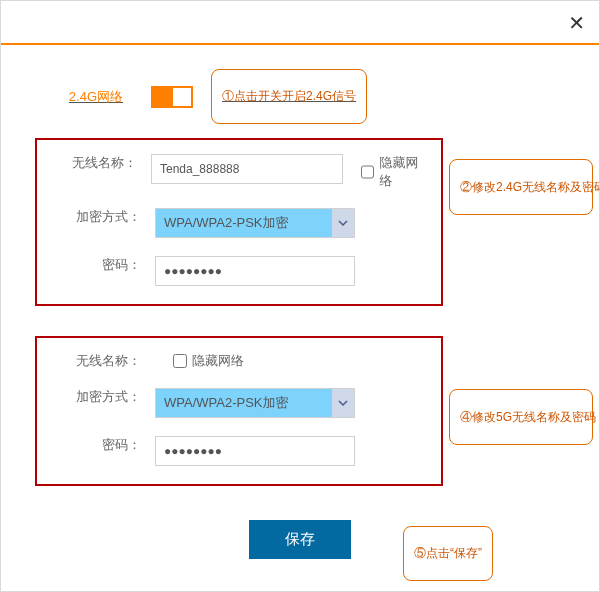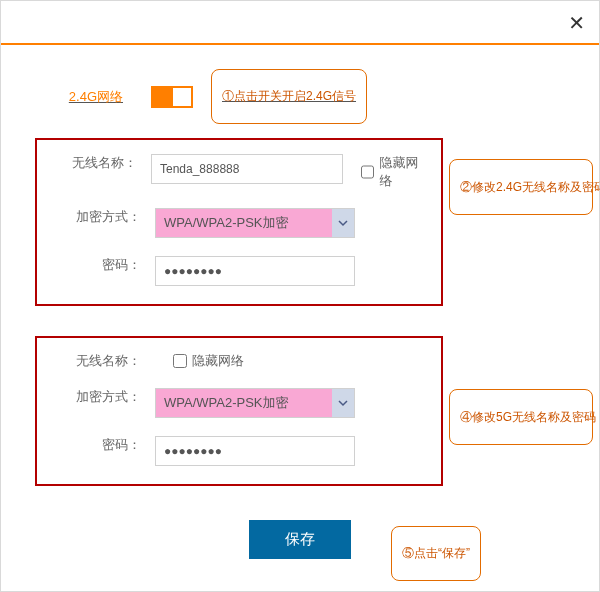--- a/index.html
+++ b/index.html
@@ -13,30 +13,30 @@
   .sec-title { color: #ff7f00; width: 72px; text-align: right; margin-right: 28px; font-size: 13px; }
   .toggle { width: 42px; height: 22px; background: #ff7f00; position: relative; cursor: pointer; }
   .toggle .knob { position: absolute; top: 2px; right: 2px; width: 18px; height: 18px; background: #fff; }
   .callout { border: 1px solid #e26b00; border-radius: 8px; padding: 18px 10px; color: #cc5500; font-size: 12px; margin-left: 18px; white-space: nowrap; background: #fff; }
   .callout.side { position: absolute; right: 6px; }
   .formbox { border: 2px solid #b30000; padding: 14px 12px 18px 12px; margin-left: 18px; width: 408px; position: relative; }
   .row { display: flex; align-items: flex-start; margin-bottom: 18px; }
   .row:last-child { margin-bottom: 0; }
   .lbl { width: 92px; text-align: right; color: #666; font-size: 13px; margin-right: 14px; }
   .inp { width: 200px; height: 30px; border: 1px solid #d0d0d0; padding: 0 8px; font-family: inherit; font-size: 12px; color: #555; }
-  .sel { width: 200px; height: 30px; border: 1px solid #d0d0d0; position: relative; display: flex; align-items: center; padding: 0 8px; background: #f9a8d4; font-size: 13px; color: #555; cursor: pointer; }
+  .sel { width: 200px; height: 30px; border: 1px solid #d0d0d0; position: relative; display: flex; align-items: center; padding: 0 8px; background: #7dd3fc; font-size: 13px; color: #555; cursor: pointer; }
   .sel .arrow { position: absolute; right: 0; top: 0; width: 22px; height: 28px; background: #cfd8e8; display: flex; align-items: center; justify-content: center; }
   .sel .arrow svg { width: 10px; height: 10px; }
   .chk { margin-left: 18px; display: flex; align-items: center; color: #666; font-size: 13px; }
   .chk input { margin-right: 5px; width: 14px; height: 14px; }
   .sidecall24 { top: 158px; width: 144px; text-align: center; line-height: 1.5; }
   .sidecall5 { top: 388px; width: 144px; text-align: center; line-height: 1.5; }
   .savebar { text-align: center; margin-top: 34px; position: relative; }
   .savebtn { display: inline-block; background: #0369a1; color: #fff; padding: 10px 36px; font-size: 15px; border: none; cursor: pointer; font-family: inherit; }
-  .savecall { position: absolute; left: 326px; top: 6px; margin-left: 48px; }
+  .savecall { position: absolute; left: 338px; top: 6px; margin-left: 48px; }
   .spacer { height: 30px; }
 </style>
 </head>
 <body>
 
 <div class="wrap">
   <div class="topbar">
     <span class="close">✕</span>
   </div>
 

